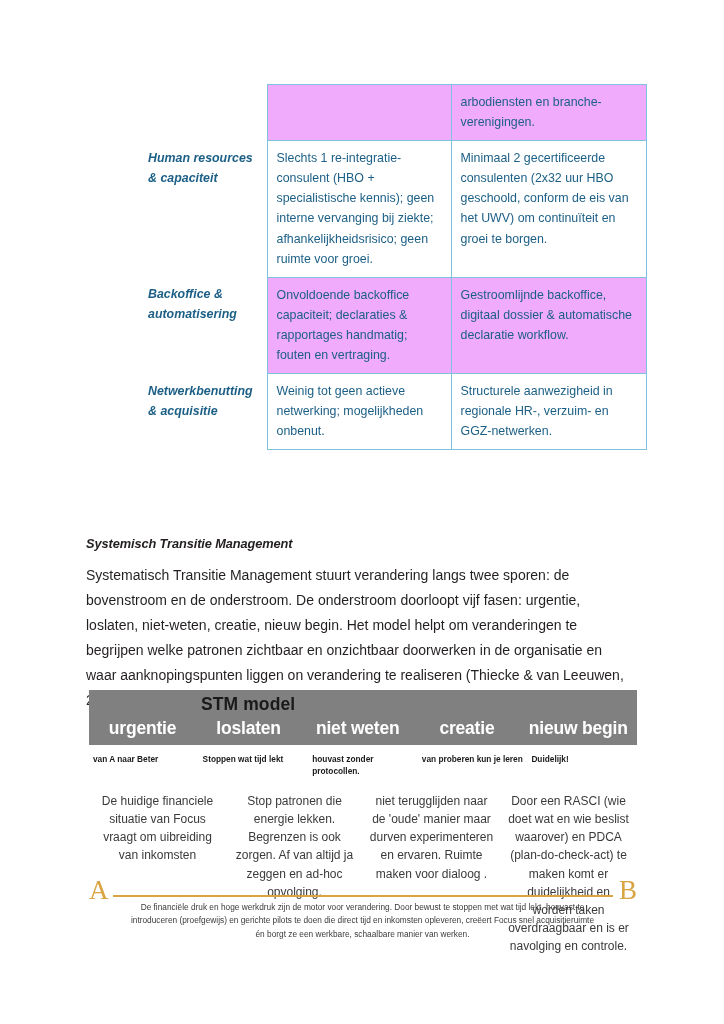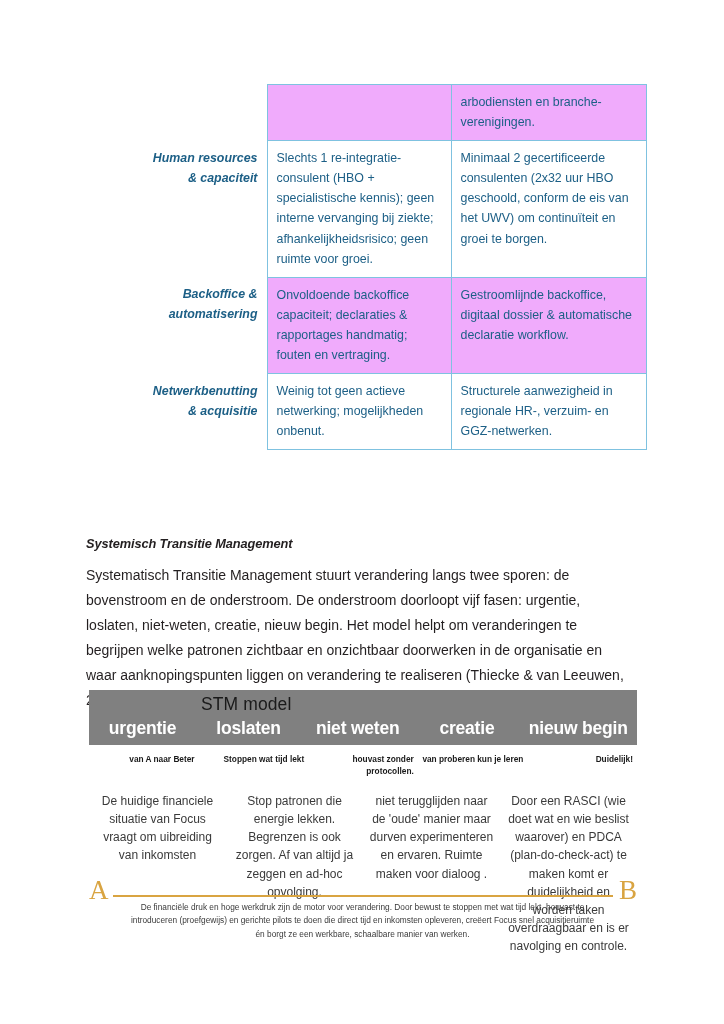--- a/index.html
+++ b/index.html
@@ -36,21 +36,21 @@
   table.cmp td {
     vertical-align: top;
     font-size: 12.4px;
     line-height: 1.62;
     padding: 7px 9px 8px 9px;
     color: #1c5f86;
   }
   td.rowlabel {
     border: none;
     background: #ffffff;
-    text-align: right;
+    text-align: left;
     font-weight: bold;
     font-style: italic;
     font-size: 12.2px;
     line-height: 1.5;
     color: #1a5c84;
     padding-right: 11px;
     padding-left: 0;
     vertical-align: middle;
   }
   td.cell {
@@ -93,21 +93,21 @@
     width: 548px;
   }
   .stm-band {
     background: #808080;
     padding: 0;
   }
   .stm-title {
     font-size: 17.5px;
     color: #1a1a1a;
     padding: 4px 0 2px 112px;
-    font-weight: normal;
+    font-weight: bold;
     letter-spacing: 0.1px;
   }
   .stm-phases {
     display: flex;
     padding: 1px 0 6px 0;
   }
   .stm-phase {
     flex: 1 1 0;
     text-align: center;
     font-size: 17.5px;
@@ -118,21 +118,21 @@
   .stm-phase.p1 { flex: 1.02 1 0; }
   .stm-phase.p3 { flex: 1.08 1 0; }
   .stm-phase.p5 { flex: 1.12 1 0; }
 
   .stm-subrow {
     display: flex;
     margin-top: 9px;
   }
   .stm-sub {
     flex: 1 1 0;
-    text-align: right;
+    text-align: left;
     font-size: 8.3px;
     font-weight: bold;
     line-height: 1.42;
     color: #1a1a1a;
     padding: 0 4px;
   }
   .stm-bodyrow {
     display: flex;
     margin-top: 14px;
   }

